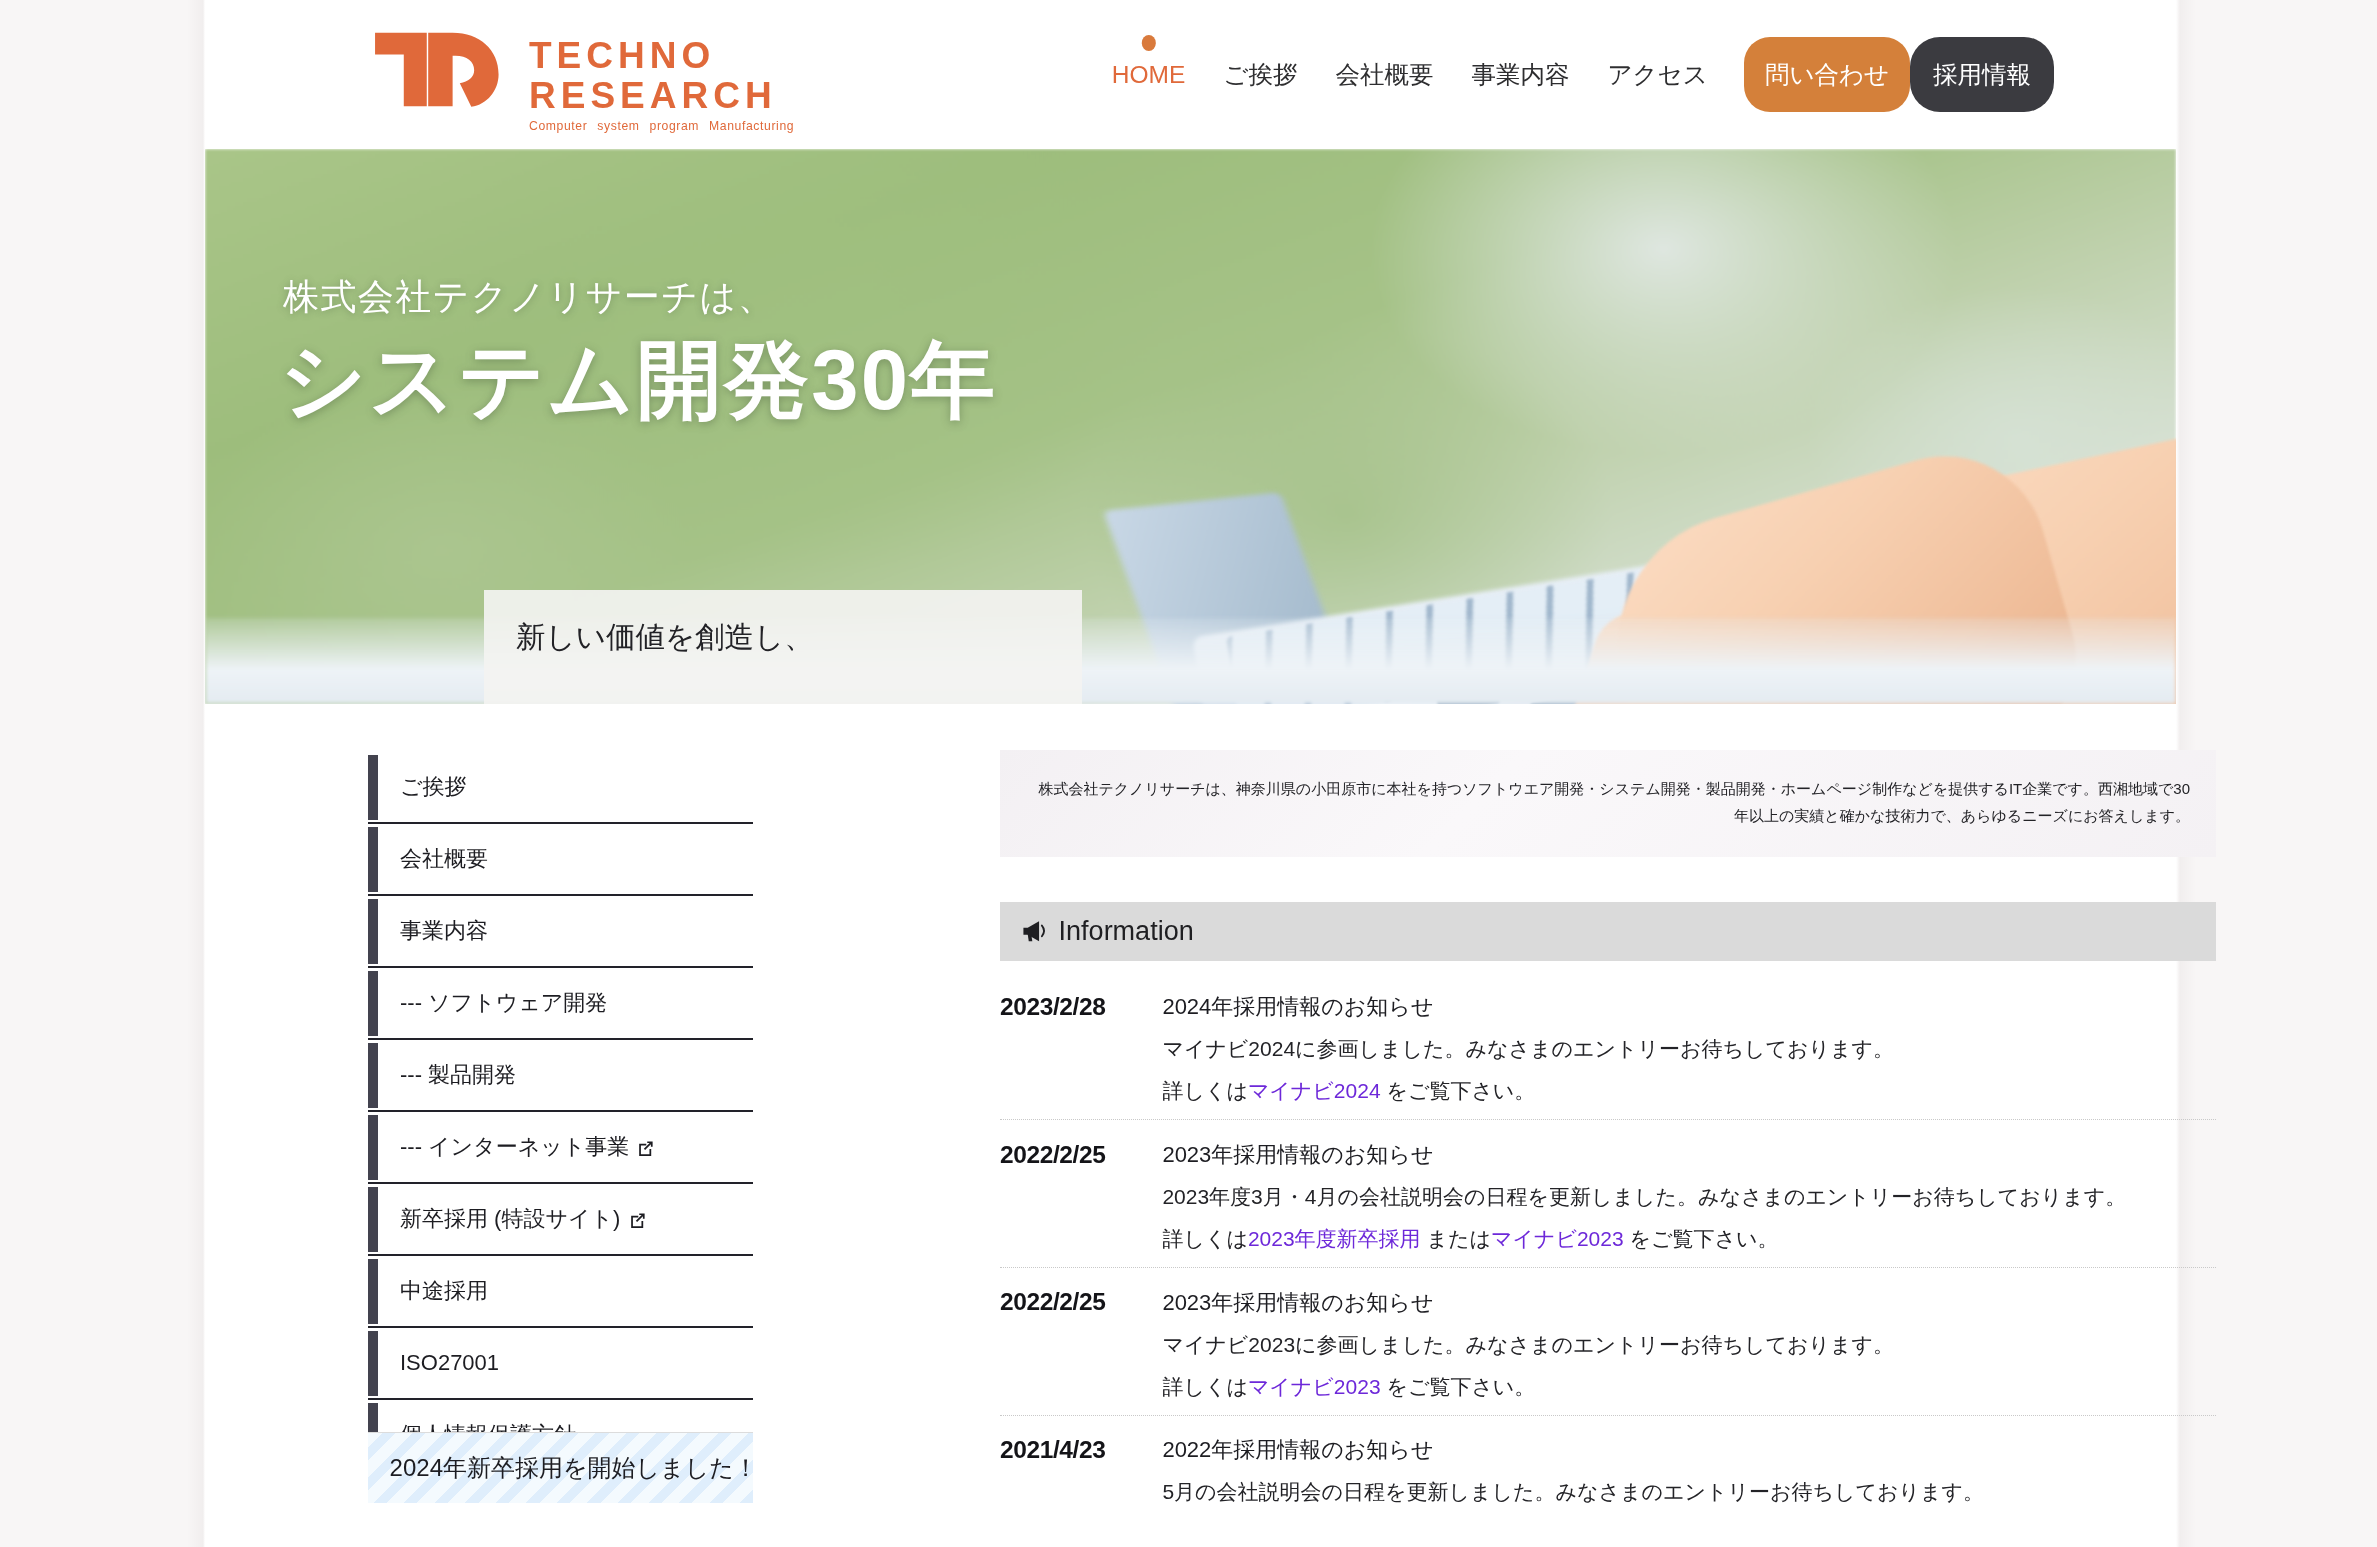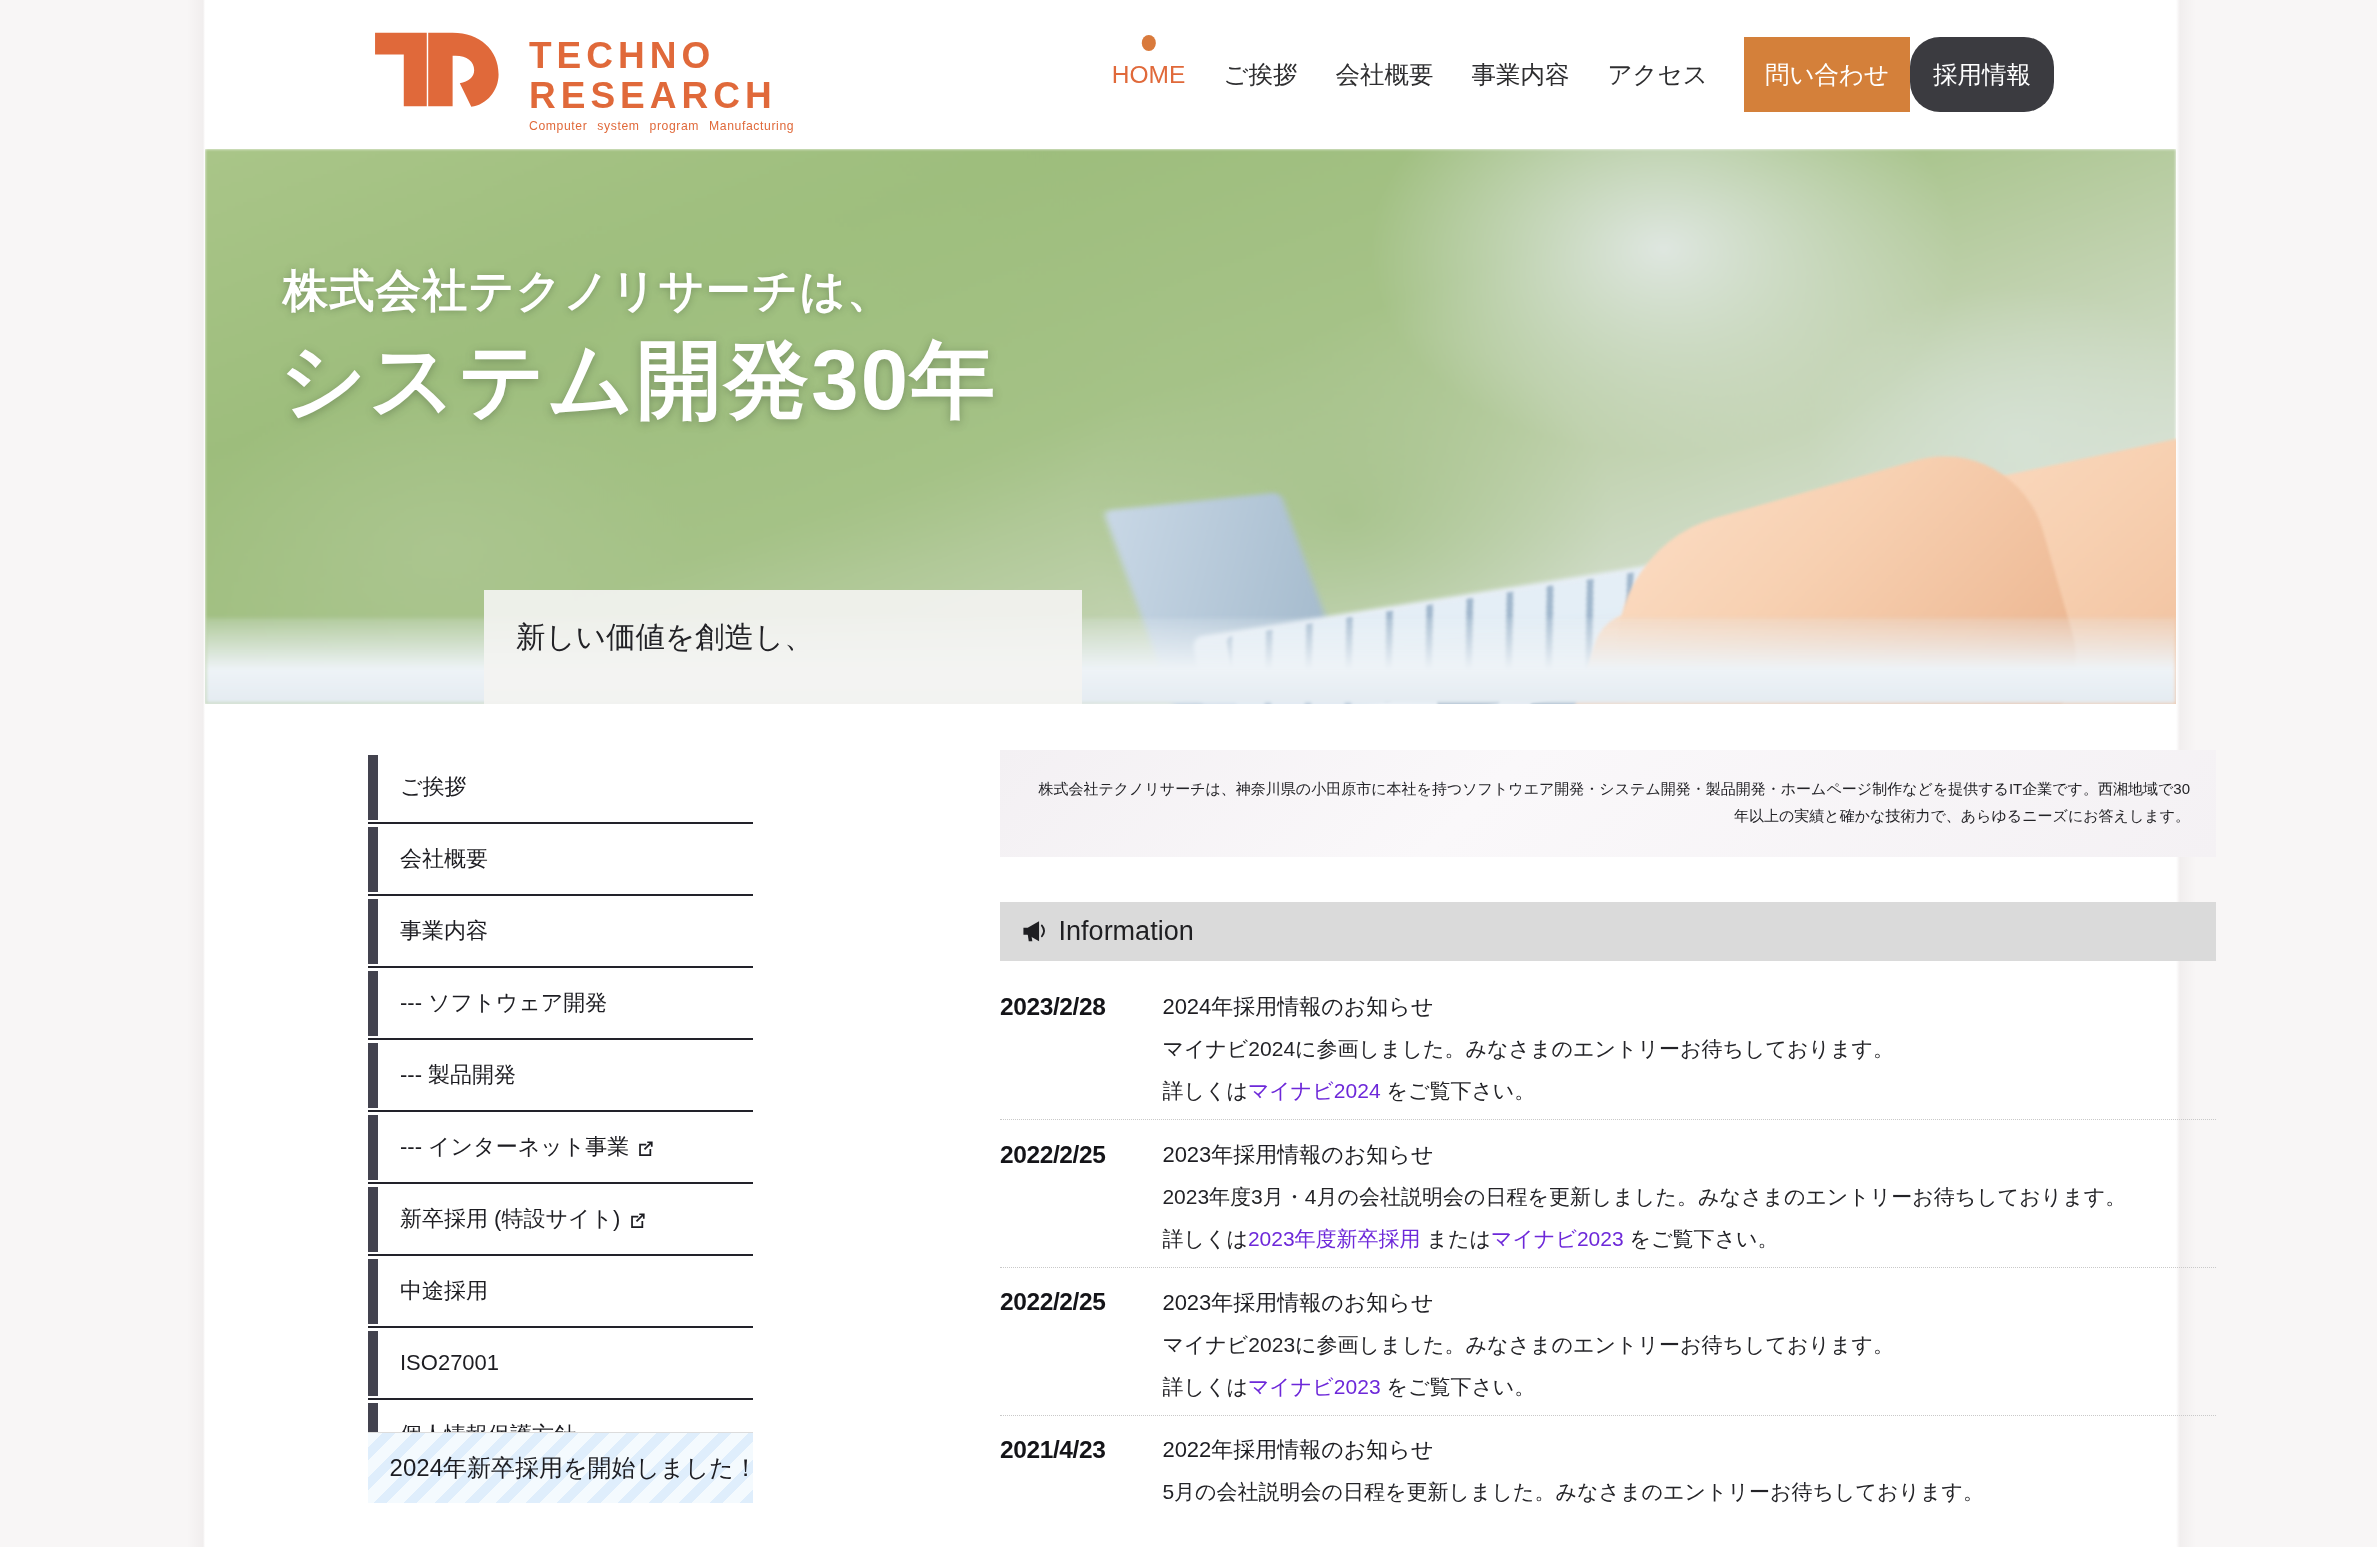--- a/index.html
+++ b/index.html
@@ -73,21 +73,21 @@
     background: #d97a3c;
   }
   .nav-btn {
     font-size: 24.5px;
     color: #ffffff;
     width: 166px; height: 75px;
     display: flex; align-items: center; justify-content: center;
     text-decoration: none;
     cursor: pointer;
   }
-  .nav-btn.orange { background: #d4803a; margin-left: 17.3px; }
+  .nav-btn.orange { background: #d4803a; margin-left: 17.3px; border-radius: 26px; }
   .nav-btn.dark   { background: #3b3b40; width: 144px; border-radius: 30px; }
 
   
   #hero {
     position: absolute; left: 205px; top: 149px;
     width: 1971px; height: 555px;
     overflow: hidden;
   }
   #hero-bg {
     position: absolute; inset: 0;
@@ -175,23 +175,23 @@
   }
   #hero-base {
     position:absolute; left:0; bottom:0;
     width:100%; height: 86px;
     background: linear-gradient(to bottom, rgba(232,240,245,0.2), #eef3f7 60%, #e4ebf1 100%);
     filter: blur(2.2px);
   }
 
   #hero-copy { position: absolute; left: 0; top: 0; width: 100%; height: 100%; }
   .hero-line1 {
-    position: absolute; left: 78px; top: 112px;
+    position: absolute; left: 78px; top: 124px;
     color: #ffffff;
-    font-size: 45px; font-weight: bold;
+    font-size: 36px; font-weight: normal;
     letter-spacing: 1.4px;
     text-shadow: 0 1.4px 7.2px rgba(70,90,60,0.42);
   }
   .hero-line2 {
     position: absolute; left: 75px; top: 174px;
     color: #ffffff;
     font-size: 85px; font-weight: bold;
     letter-spacing: 2.2px;
     text-shadow: 0 2.2px 10px rgba(70,90,60,0.45);
   }

